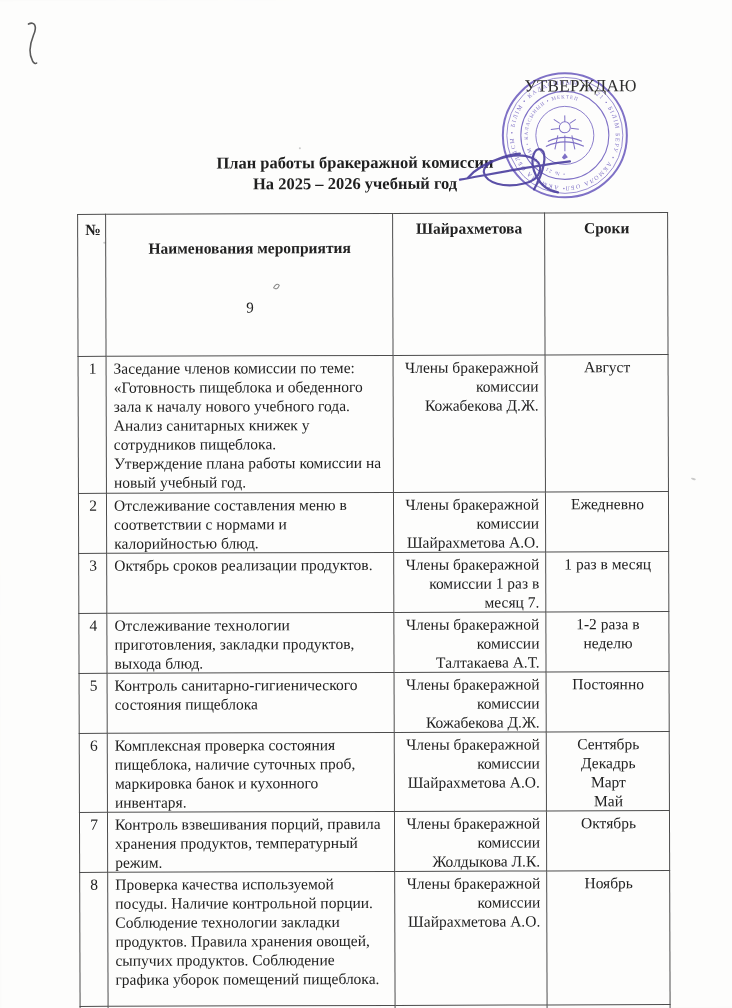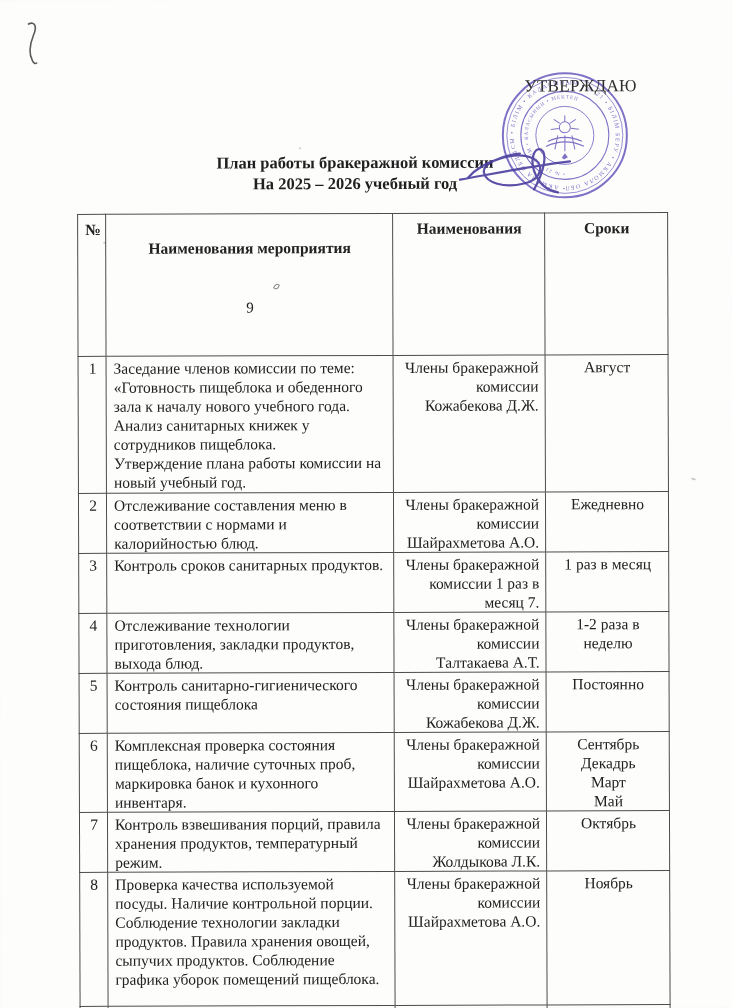--- a/index.html
+++ b/index.html
@@ -144,41 +144,41 @@
       <th>№</th>
       <th>
         <div>Наименования мероприятия</div>
         <div class="hdr-note">
           <span>9</span>
           <svg class="squiggle" width="12" height="10" viewBox="0 0 12 10">
             <path d="M 2 7 Q 5 1 8 4 Q 6 9 3 7" fill="none" stroke="#8a8a8a" stroke-width="1"></path>
           </svg>
         </div>
       </th>
-      <th>Наименования</th>
+      <th>Шайрахметова</th>
       <th>Сроки</th>
     </tr>
     <tr class="r1">
       <td class="c-num">1</td>
       <td class="c-name">Заседание членов комиссии по теме: «Готовность пищеблока и обеденного зала к началу нового учебного года. Анализ санитарных книжек у сотрудников пищеблока.
 Утверждение плана работы комиссии на новый учебный год.</td>
       <td class="c-resp">Члены бракеражной комиссии
 Кожабекова Д.Ж.</td>
       <td class="c-term">Август</td>
     </tr>
     <tr class="r2">
       <td class="c-num">2</td>
       <td class="c-name">Отслеживание составления меню в соответствии с нормами и калорийностью блюд.</td>
       <td class="c-resp">Члены бракеражной комиссии
 Шайрахметова А.О.</td>
       <td class="c-term">Ежедневно</td>
     </tr>
     <tr class="r3">
       <td class="c-num">3</td>
-      <td class="c-name">Контроль сроков санитарных продуктов.</td>
+      <td class="c-name">Октябрь сроков реализации продуктов.</td>
       <td class="c-resp">Члены бракеражной комиссии 1 раз в месяц 7.</td>
       <td class="c-term">1 раз в месяц</td>
     </tr>
     <tr class="r4">
       <td class="c-num">4</td>
       <td class="c-name">Отслеживание технологии приготовления, закладки продуктов, выхода блюд.</td>
       <td class="c-resp">Члены бракеражной комиссии
 Талтакаева А.Т.</td>
       <td class="c-term">1-2 раза в неделю</td>
     </tr>

